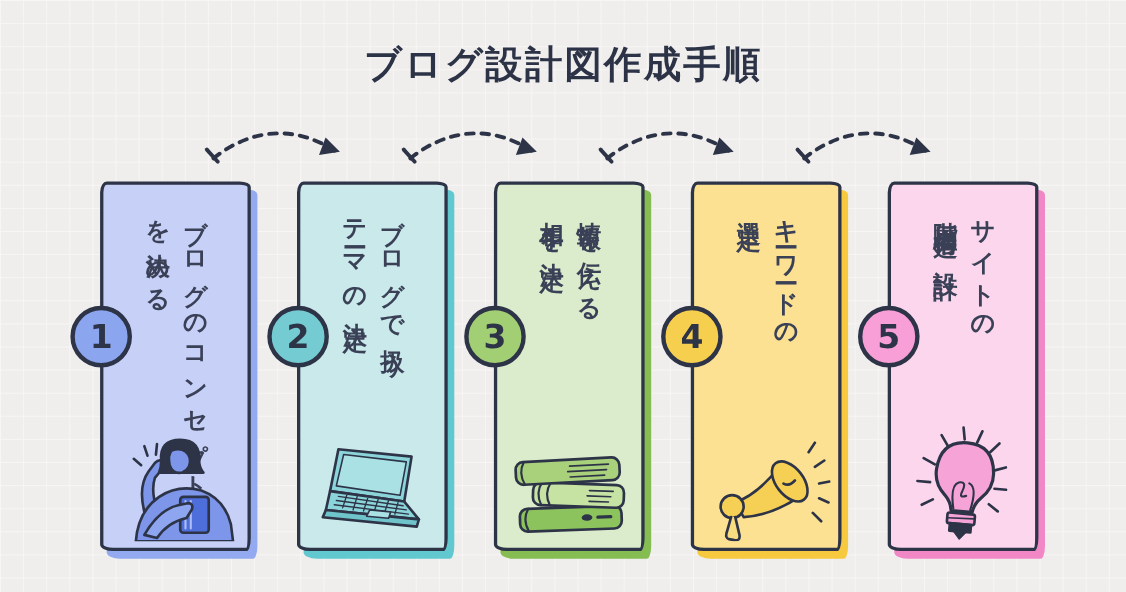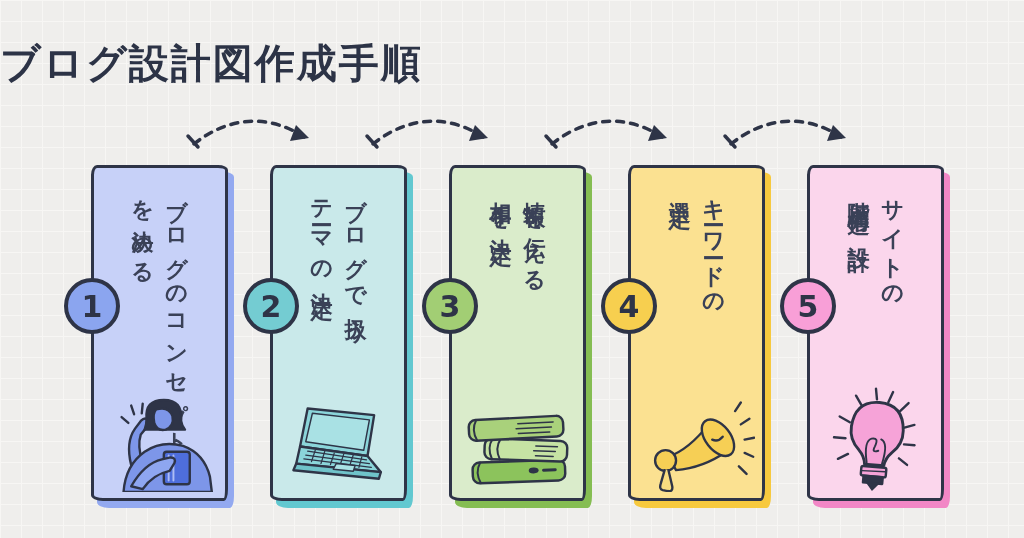--- a/index.html
+++ b/index.html
@@ -7,22 +7,22 @@
     width:1024px;height:538px;position:relative;overflow:hidden;
     font-family:"DejaVu Sans","Liberation Sans",sans-serif;
     background-color:#efeeec;
     background-image:
       linear-gradient(#f7f6f4 1px, transparent 1px),
       linear-gradient(90deg,#f7f6f4 1px, transparent 1px);
     background-size:21px 21px;
   }
   .title{
     position:absolute;top:36px;left:0;width:100%;
-    margin:0;
-    font-size:40px;font-weight:bold;letter-spacing:2px;
+    text-align:center;margin:0;
+    font-size:34px;font-weight:bold;letter-spacing:2px;
     color:#2c3346;
   }
   .step-card{
     position:absolute;top:165px;width:137px;height:336px;
     background:var(--bg);
     border:3px solid #2e3447;
     border-radius:6px 10px 4px 12px / 10px 5px 12px 6px;
     box-shadow:6px 7px 0 var(--shadow);
     box-sizing:border-box;
   }

